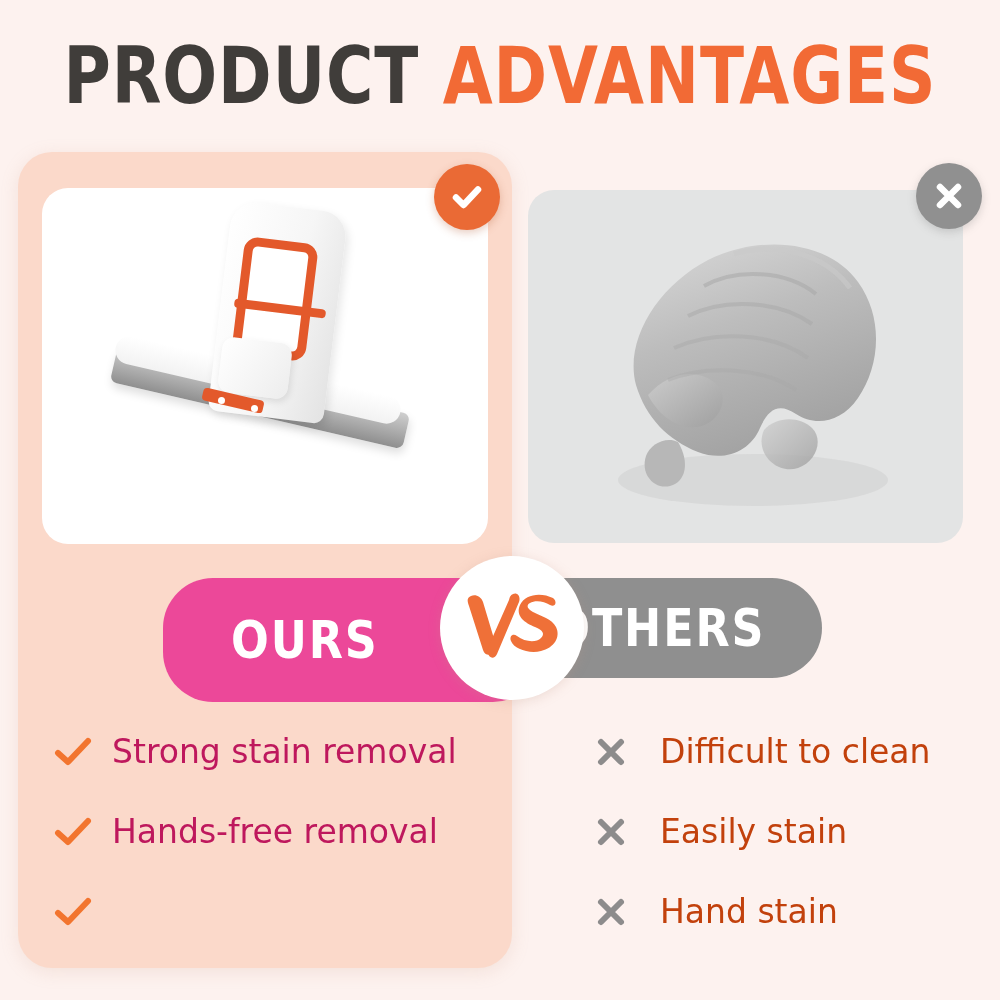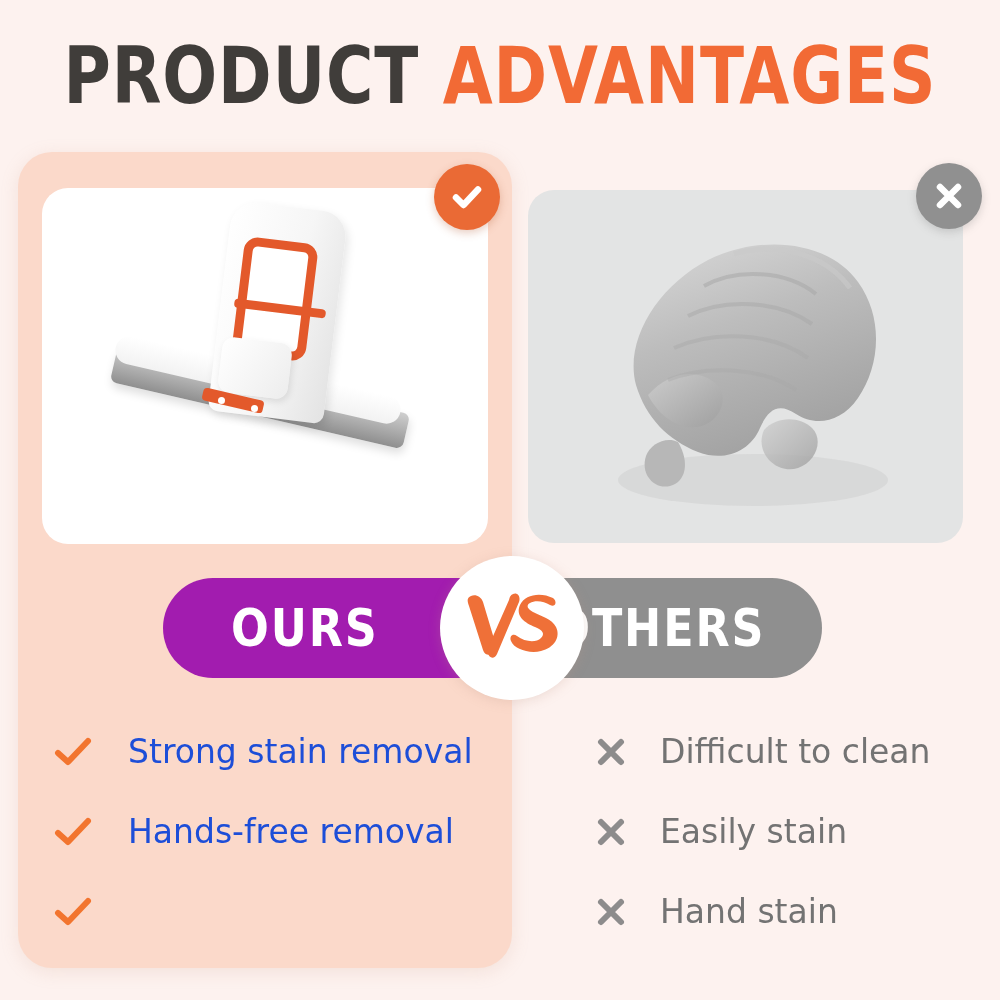--- a/index.html
+++ b/index.html
@@ -109,23 +109,23 @@
     top: 578px;
     width: 1000px;
     height: 100px;
     z-index: 5;
   }
   .pill-ours {
     position: absolute;
     left: 163px;
     top: 0;
     width: 380px;
-    height: 100px;
+    height: 124px;
     border-radius: 50px;
-    background: #a21caf;
+    background: #ec4899;
     display: flex;
     align-items: center;
   }
   .pill-ours .pill-label {
     color: #ffffff;
     font-size: 52px;
     font-weight: 700;
     letter-spacing: 2px;
     margin-left: 68px;
     font-family: "Liberation Sans Narrow", "DejaVu Sans Condensed", "Liberation Sans", sans-serif;
@@ -189,22 +189,22 @@
     display: flex;
     align-items: center;
     justify-content: center;
   }
   .item-label {
     font-size: 33px;
     line-height: 38px;
     font-family: "DejaVu Sans", "Liberation Sans", sans-serif;
     white-space: nowrap;
   }
-  .list-ours .item-label { color: #1d4ed8; margin-left: 32px; text-align: center; }
-  .list-others .item-label { color: #737373; margin-left: 26px; }
+  .list-ours .item-label { color: #be185d; margin-left: 16px; text-align: center; }
+  .list-others .item-label { color: #c2410c; margin-left: 26px; }
 
   
   .prod {
     position: absolute;
     left: 0; top: 0;
     width: 446px; height: 356px;
   }
   .blade {
     position: absolute;
     left: 68px; top: 192px;

